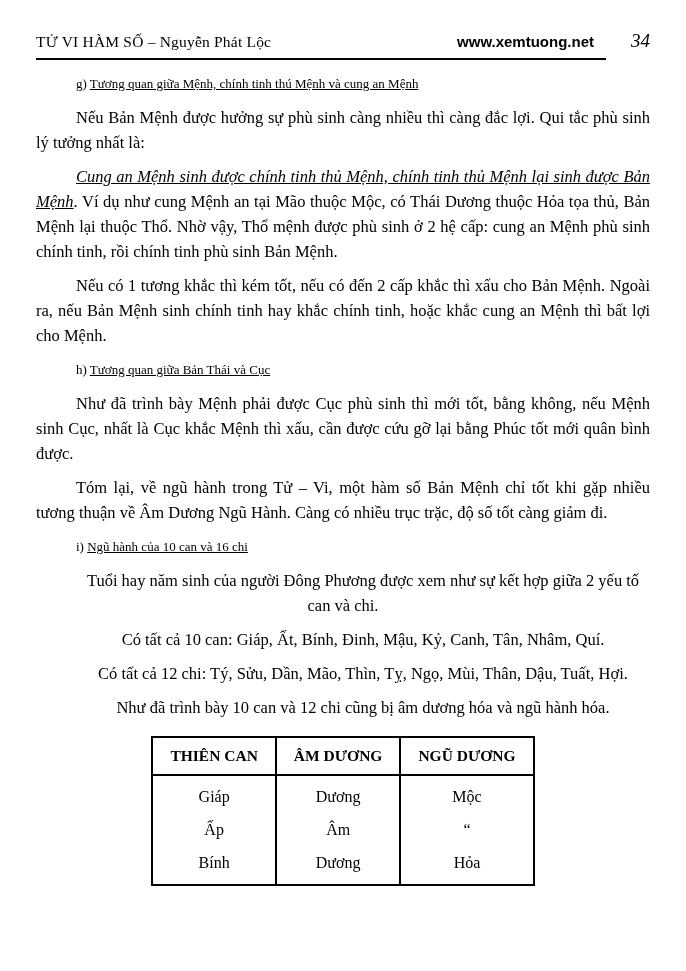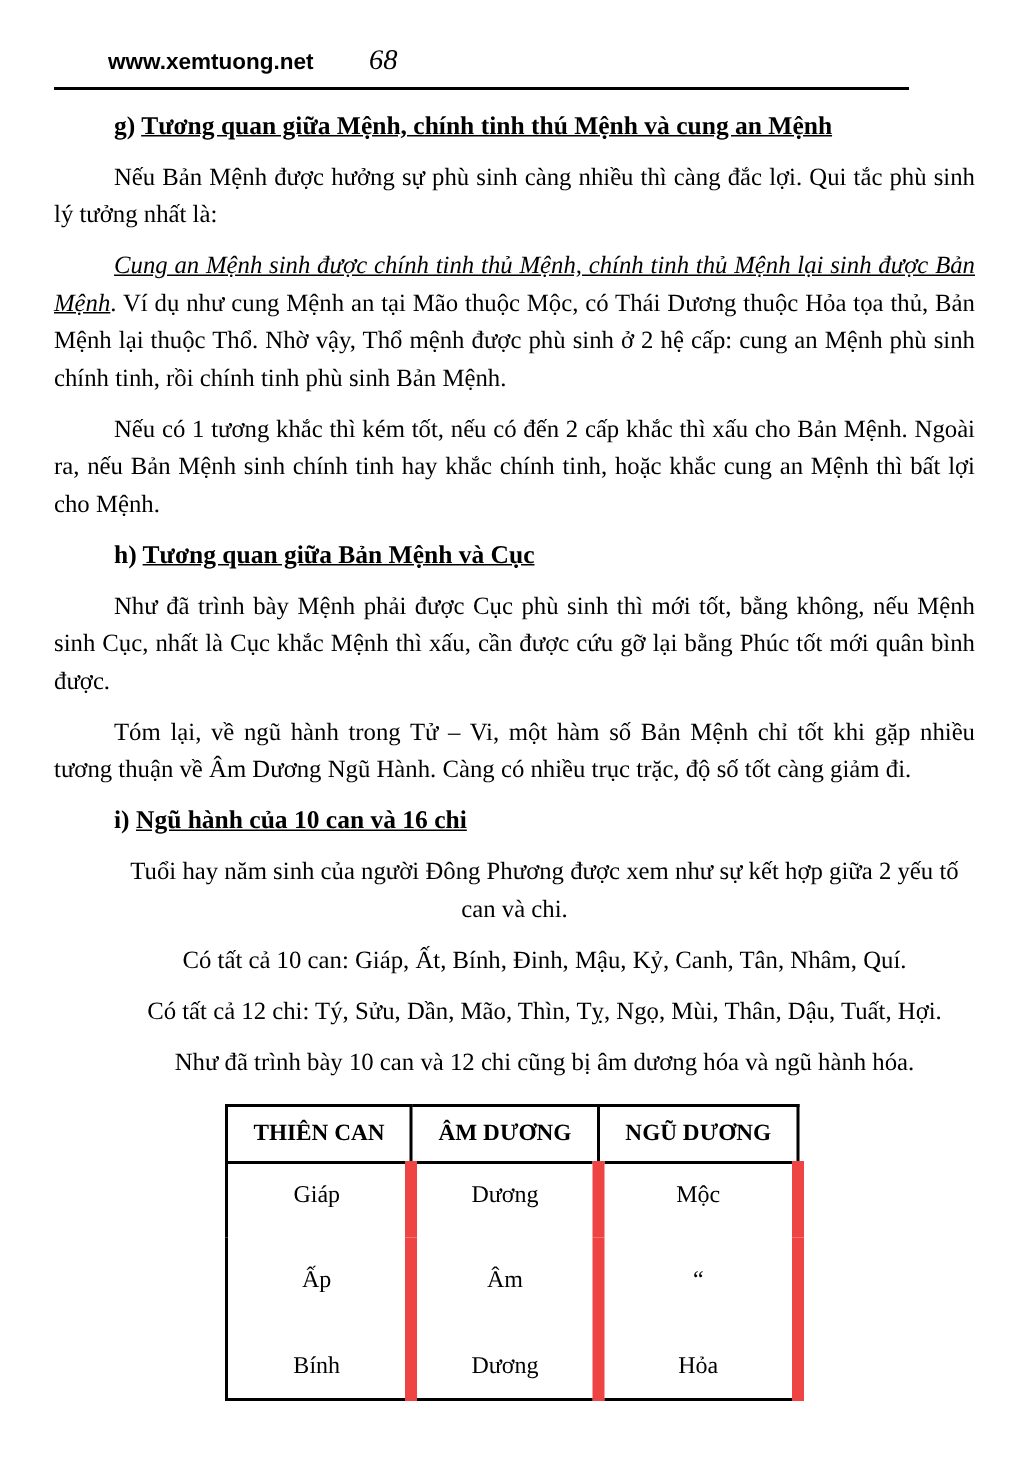--- a/index.html
+++ b/index.html
@@ -33,69 +33,70 @@
 
   
   .para {
     font-size:16.5px; line-height:25px;
     text-align:justify; text-indent:40px;
     margin-bottom:9px;
   }
   .para.no-justify { text-align:center; }
   .emph { font-style:italic; text-decoration:underline; }
   .heading {
-    font-size:17px; font-weight:bold;
+    font-size:13px; font-weight:normal;
     margin:10px 0 9px 40px; line-height:24px;
   }
   .heading .hl { text-decoration:underline; }
 
   
   .can-table-wrap { margin-top:16px; display:flex; justify-content:center; }
   table.can-table {
     border-collapse:collapse;
     border:2px solid #000;
   }
   table.can-table th {
     border:2px solid #000;
     font-weight:bold; font-size:15.5px;
     padding:9px 17px; text-align:center;
     white-space:nowrap;
   }
   table.can-table td {
-    border-left:2px solid #000; border-right:8px solid #ef4444;
+    border-left:2px solid #000; border-right:1px solid #ef4444;
     font-size:16px; line-height:25px;
-    text-align:center; padding:16px 10px;
+    text-align:center; padding:4px 10px;
     min-width:92px;
   }
   table.can-table tr:first-child td { padding-top:8px; }
   table.can-table tr:last-child td { padding-bottom:9px; }
 </style>
 </head>
 <body>
 
 <div class="page">
 
   <div class="running-header">
+    <span class="rh-left">TỬ VI HÀM SỐ – Nguyễn Phát Lộc</span>
     <span class="rh-right">
       <span class="rh-site">www.xemtuong.net</span>
-      <span class="rh-page">68</span>
+      <span class="rh-page">34</span>
     </span>
   </div>
   <hr class="header-rule">
 
   <div class="heading"><span>g) </span><span class="hl">Tương quan giữa Mệnh, chính tinh thú Mệnh và cung an Mệnh</span></div>
 
 
   <p class="para"><span>Nếu Bản Mệnh được hưởng sự phù sinh càng nhiều thì càng đắc lợi. Qui tắc phù sinh lý tưởng nhất là:</span></p>
 
   <p class="para"><span class="emph">Cung an Mệnh sinh được chính tinh thủ Mệnh, chính tinh thủ Mệnh lại sinh được Bản Mệnh</span><span>. Ví dụ như cung Mệnh an tại Mão thuộc Mộc, có Thái Dương thuộc Hỏa tọa thủ, Bản Mệnh lại thuộc Thổ. Nhờ vậy, Thổ mệnh được phù sinh ở 2 hệ cấp: cung an Mệnh phù sinh chính tinh, rồi chính tinh phù sinh Bản Mệnh.</span></p>
 
   <p class="para"><span>Nếu có 1 tương khắc thì kém tốt, nếu có đến 2 cấp khắc thì xấu cho Bản Mệnh. Ngoài ra, nếu Bản Mệnh sinh chính tinh hay khắc chính tinh, hoặc khắc cung an Mệnh thì bất lợi cho Mệnh.</span></p>
 
-  <div class="heading"><span>h) </span><span class="hl">Tương quan giữa Bản Mệnh và Cục</span></div>
+  <div class="heading"><span>h) </span><span class="hl">Tương quan giữa Bản Thái và Cục</span></div>
 
   <p class="para"><span>Như đã trình bày Mệnh phải được Cục phù sinh thì mới tốt, bằng không, nếu Mệnh sinh Cục, nhất là Cục khắc Mệnh thì xấu, cần được cứu gỡ lại bằng Phúc tốt mới quân bình được.</span></p>
 
   <p class="para"><span>Tóm lại, về ngũ hành trong Tử – Vi, một hàm số Bản Mệnh chỉ tốt khi gặp nhiều tương thuận về Âm Dương Ngũ Hành. Càng có nhiều trục trặc, độ số tốt càng giảm đi.</span></p>
 
   <div class="heading"><span>i) </span><span class="hl">Ngũ hành của 10 can và 16 chi</span></div>
 
   <p class="para no-justify"><span>Tuổi hay năm sinh của người Đông Phương được xem như sự kết hợp giữa 2 yếu tố can và chi.</span></p>
   <p class="para no-justify"><span>Có tất cả 10 can: Giáp, Ất, Bính, Đinh, Mậu, Kỷ, Canh, Tân, Nhâm, Quí.</span></p>
   <p class="para no-justify"><span>Có tất cả 12 chi: Tý, Sửu, Dần, Mão, Thìn, Tỵ, Ngọ, Mùi, Thân, Dậu, Tuất, Hợi.</span></p>

